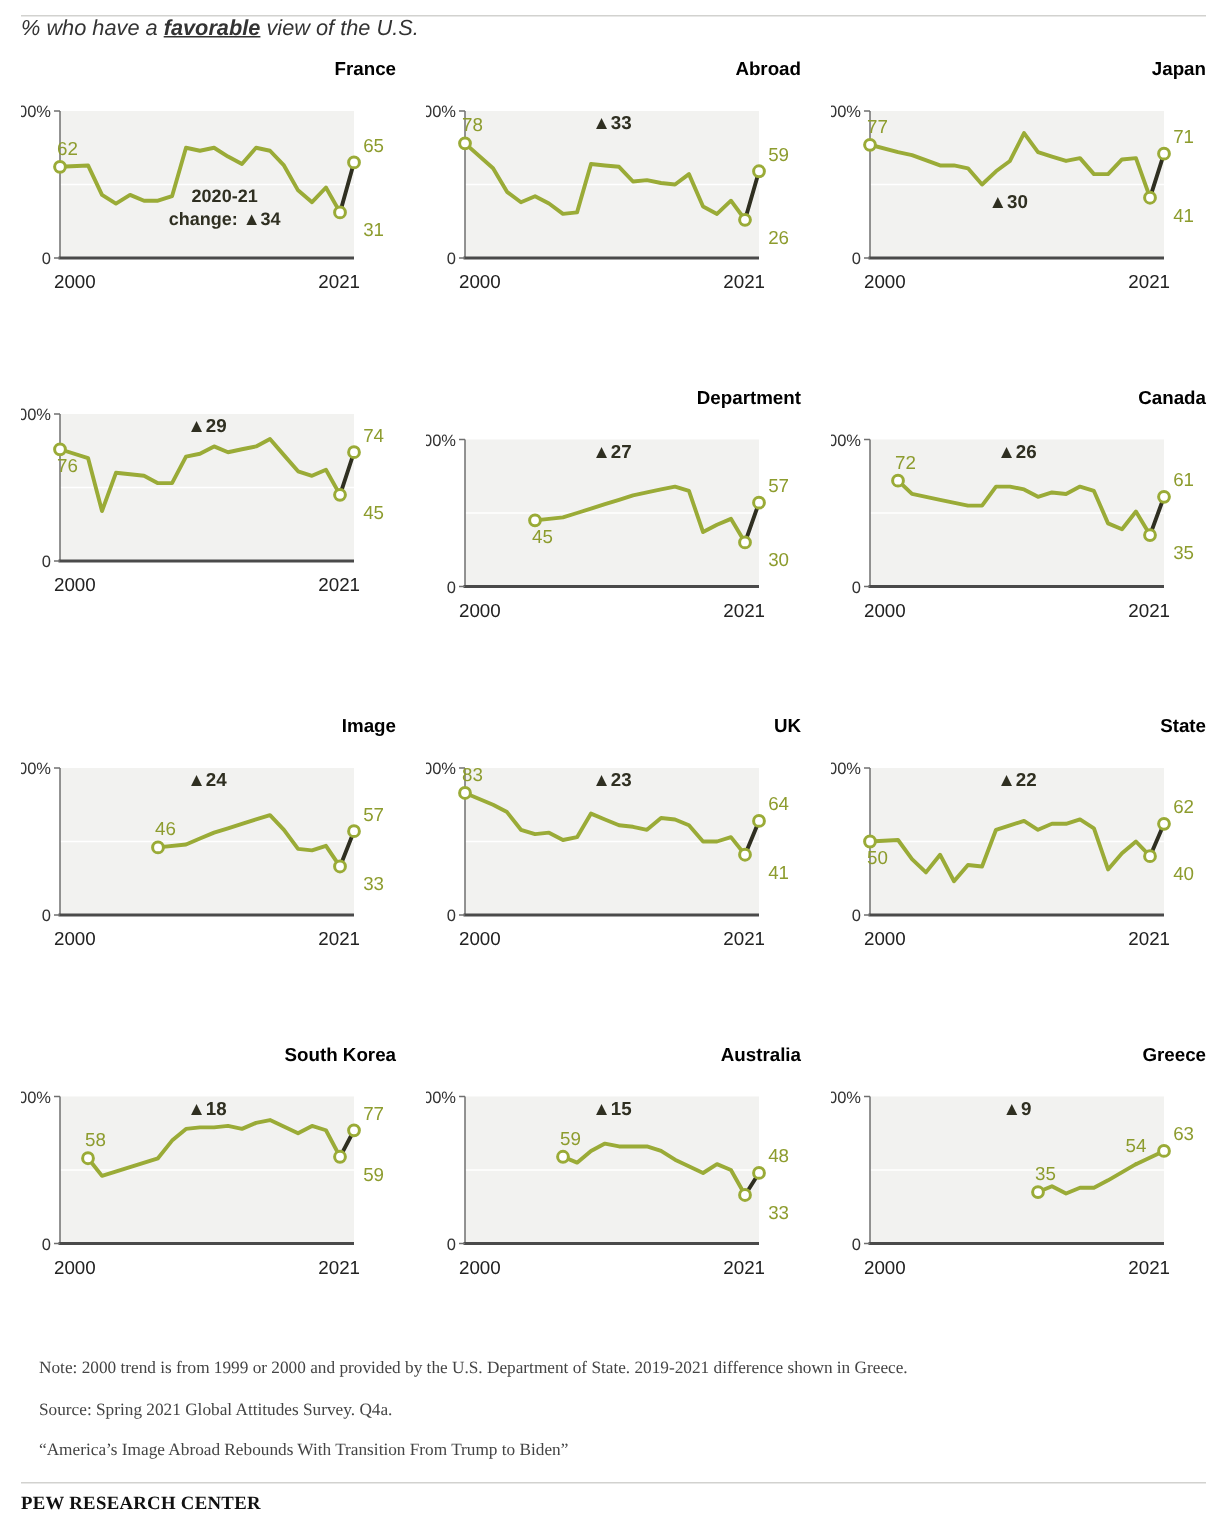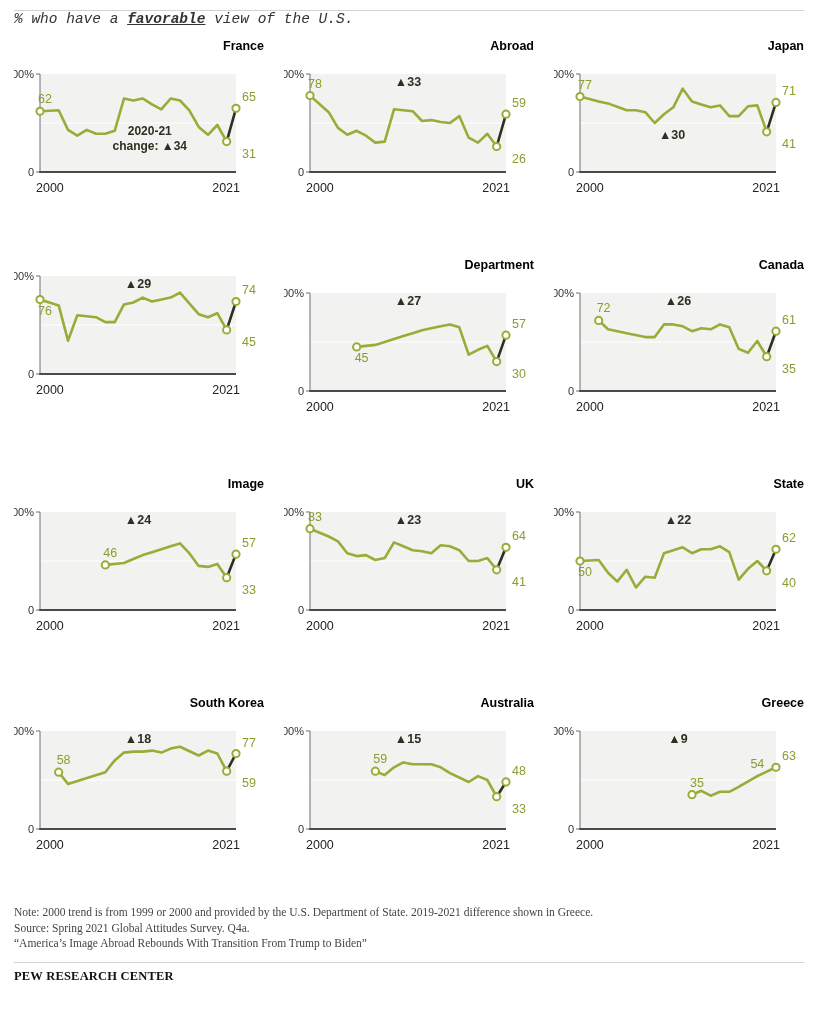--- a/index.html
+++ b/index.html
@@ -25,21 +25,21 @@
   .title{
     font-family:"Liberation Serif", serif;
     font-weight:bold;
     font-size:19.5px;
     line-height:24px;
     color:#000;
     margin:14px 0 6px 0;
     letter-spacing:-0.1px;
   }
   .subtitle{
-    font-family:Liberation Mono, monospace;
+    font-family:Liberation Sans, sans-serif;
     font-style:italic;
     font-size:14.5px;
     color:#333;
     margin:0 0 10px 0;
   }
   .subtitle b{
     font-weight:bold;
     text-decoration:underline;
     font-style:italic;
   }
@@ -66,21 +66,21 @@
     height:150px;
   }
   svg{display:block;}
   .footnotes{
     margin-top:24px;
     font-family:"Liberation Serif", serif;
     font-size:11.5px;
     line-height:15.5px;
     color:#444;
   }
-  .footnotes div{margin:0;}
+  .footnotes div{margin:12px;}
   .rule-bottom{
     height:1px;
     background:#d2d2cf;
     margin:10px 0 6px 0;
   }
   .brand{
     font-family:"Liberation Serif", serif;
     font-weight:bold;
     font-size:12.5px;
     letter-spacing:0.2px;

